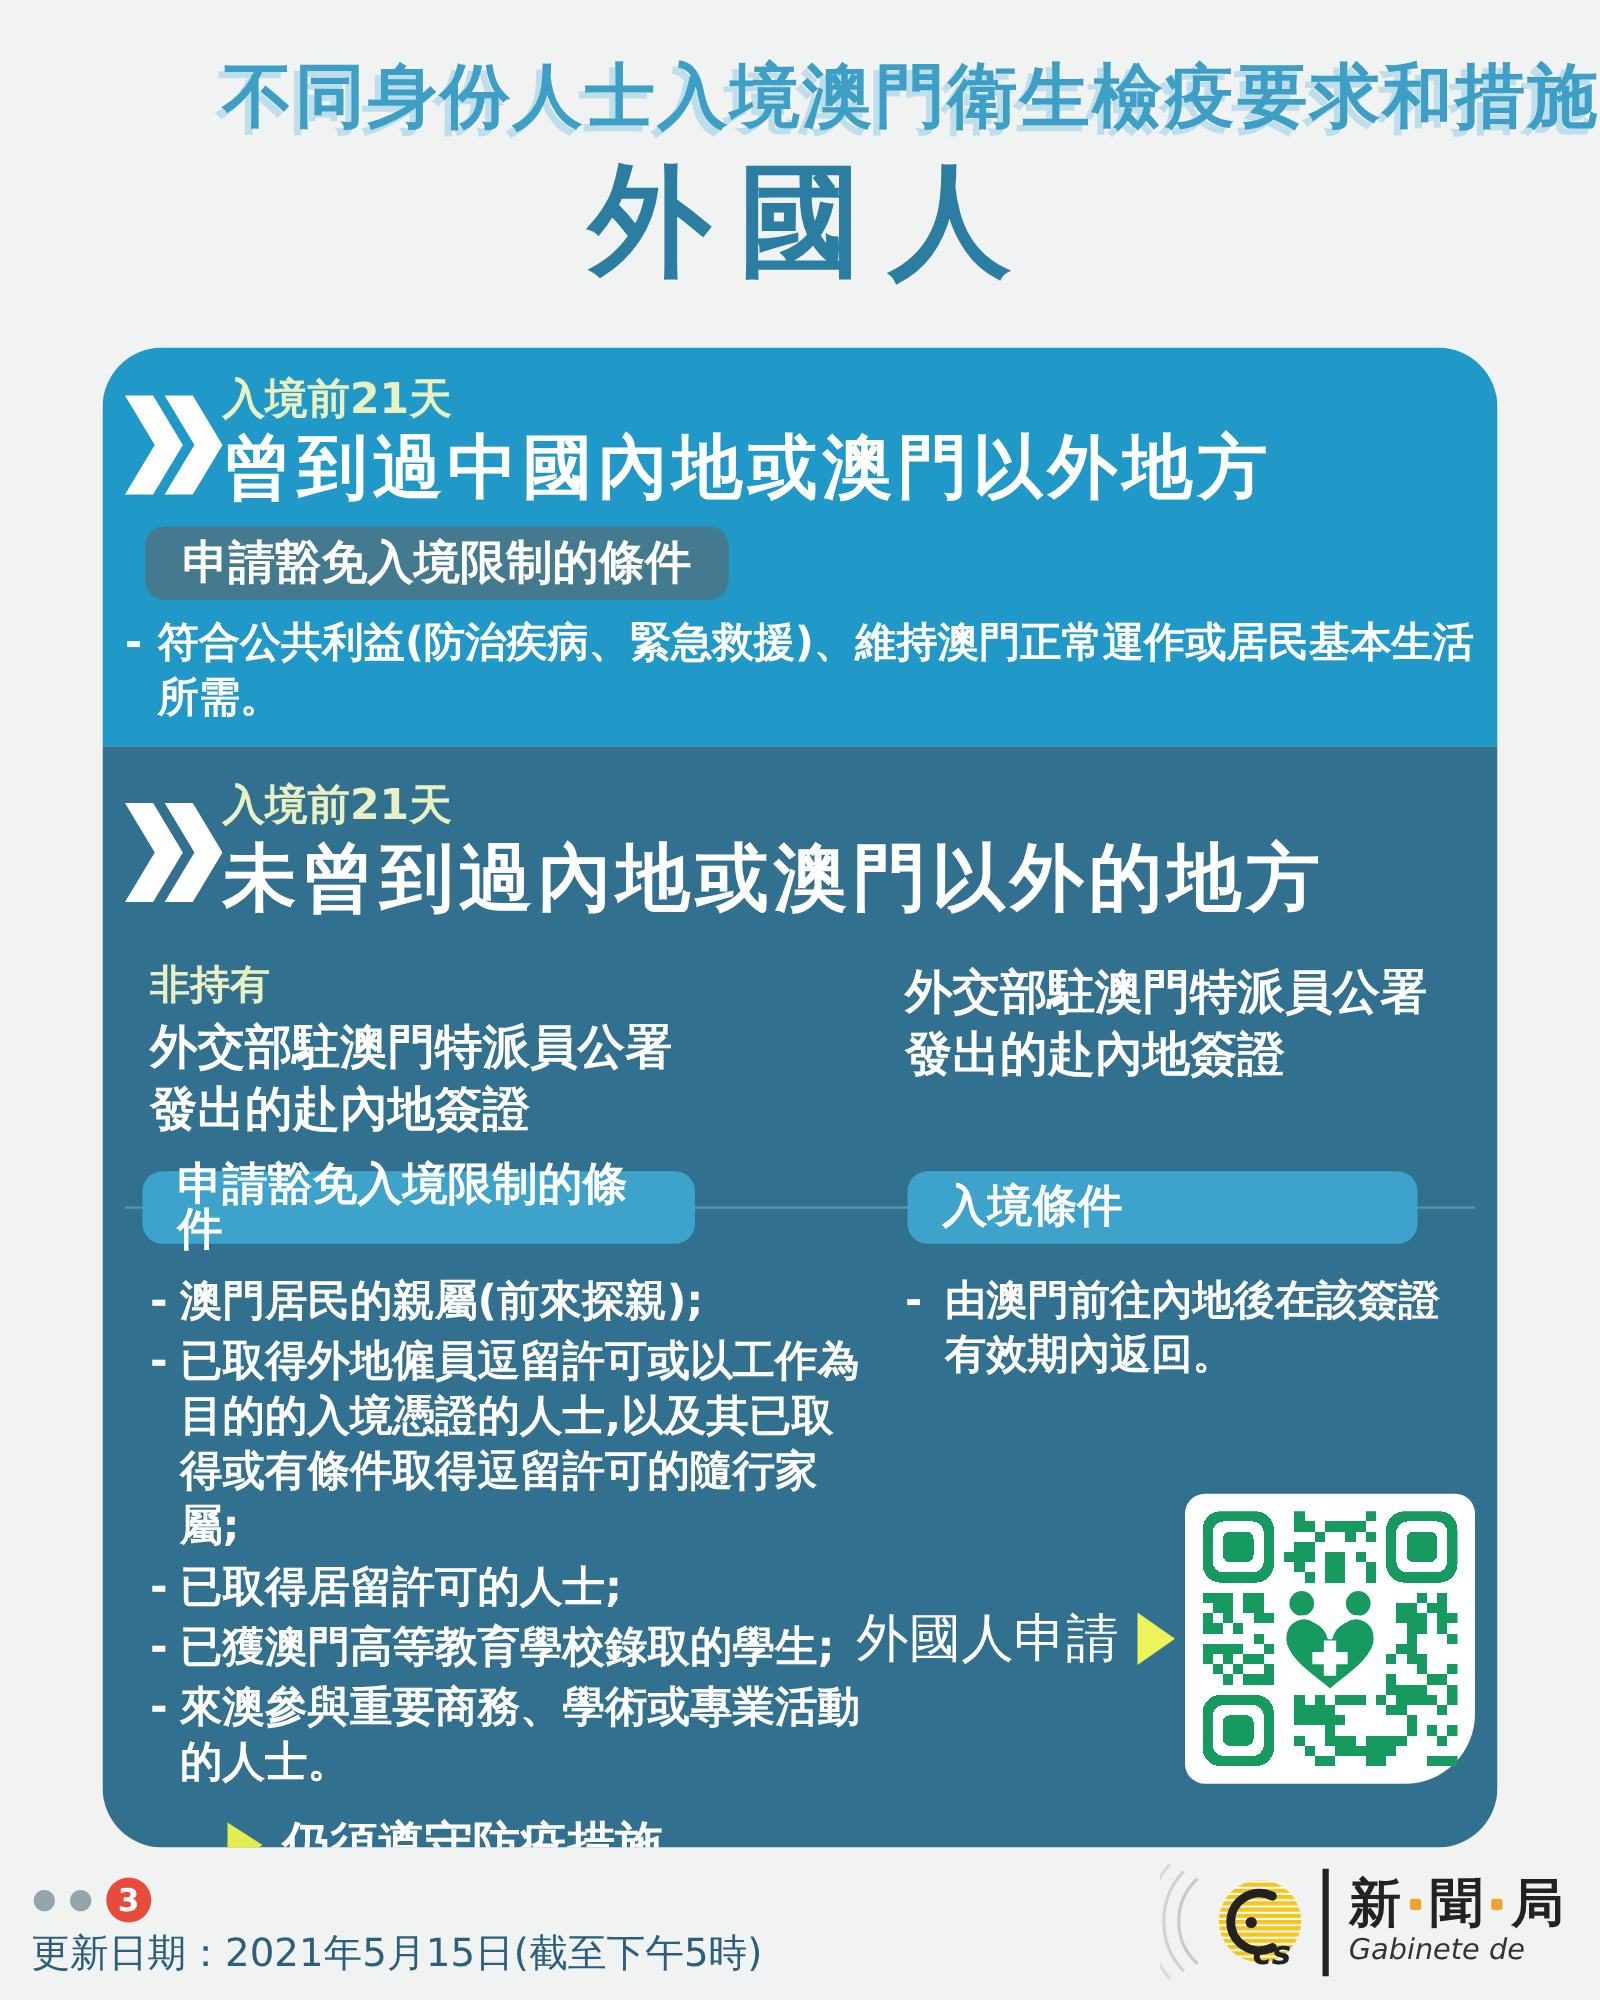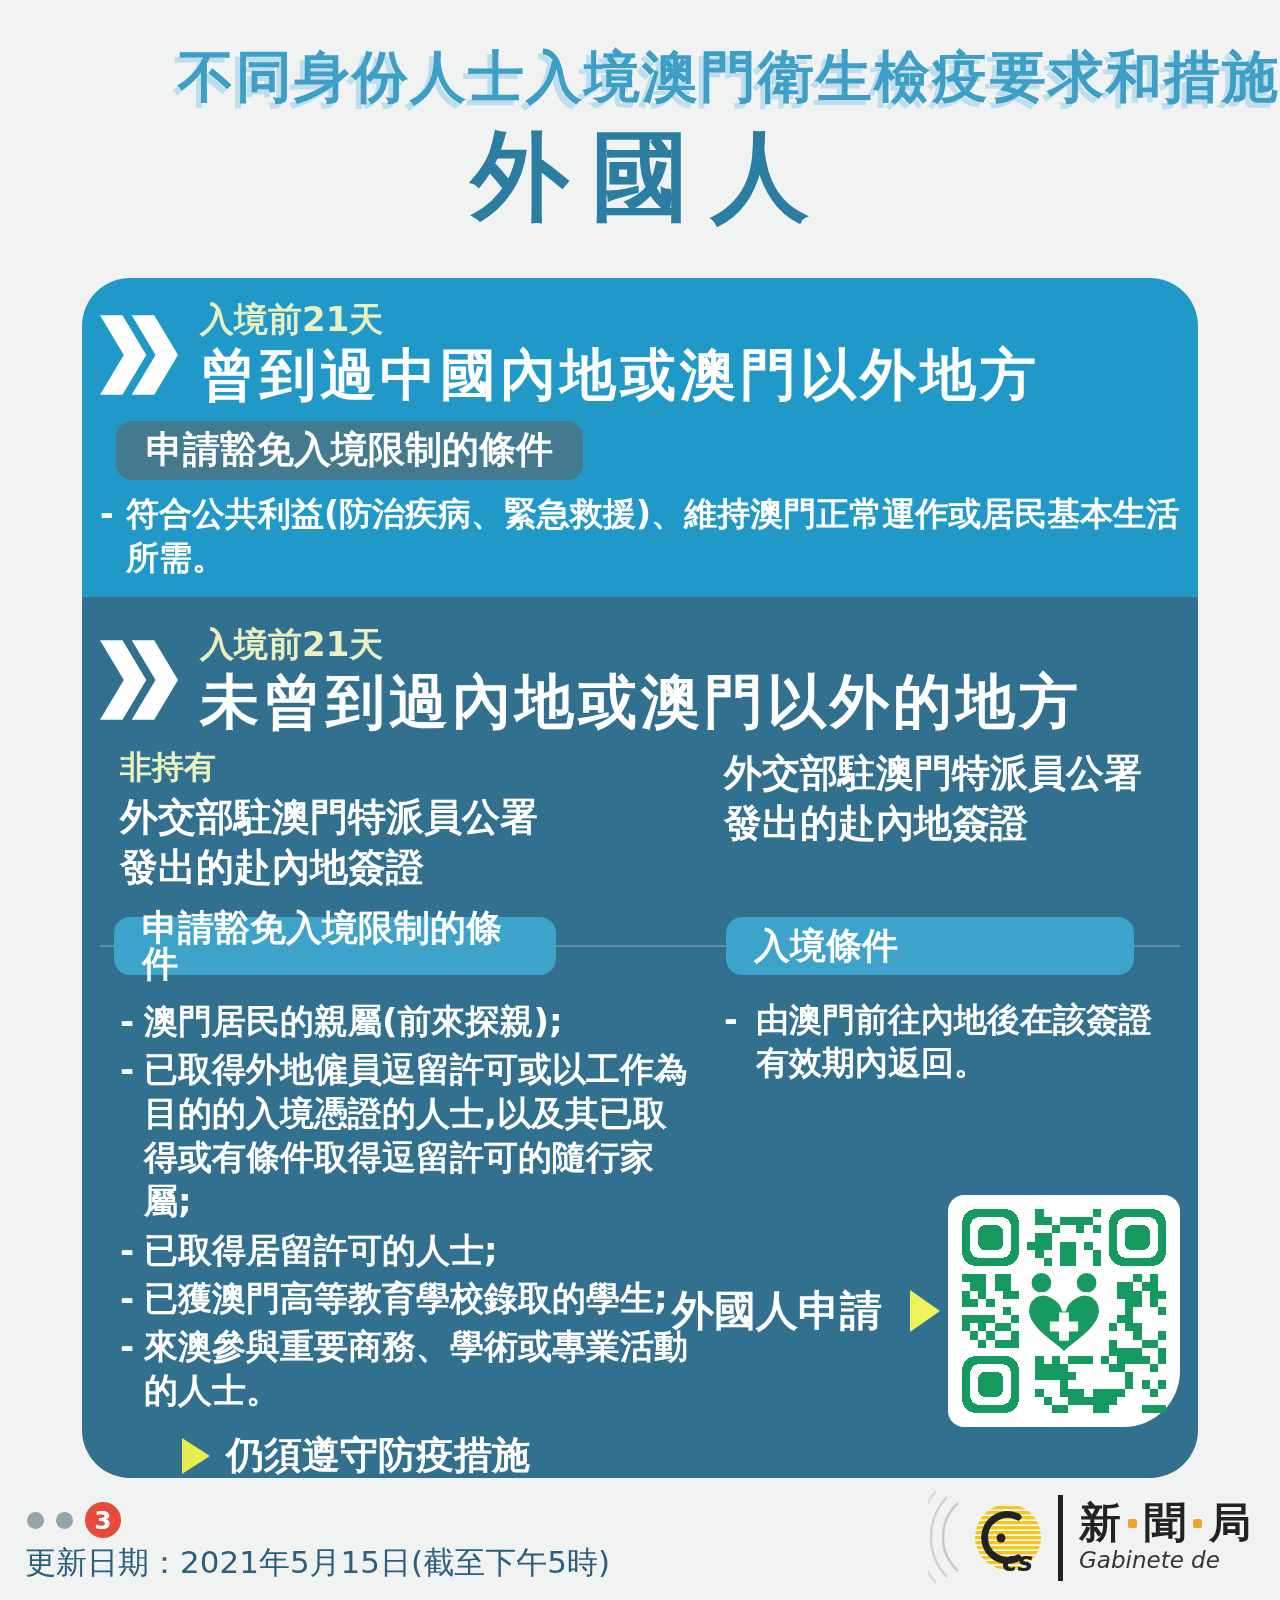--- a/index.html
+++ b/index.html
@@ -18,34 +18,34 @@
     font-size:56px;font-weight:bold;color:var(--title);letter-spacing:2px;
     text-shadow:-5px 5px 0 var(--titleShadow)}
   .sub-title{position:absolute;top:112px;left:0;width:100%;text-align:center;
     font-size:98px;font-weight:bold;color:var(--subtitle);letter-spacing:22px;text-indent:22px}
 
   .card{position:absolute;left:82px;top:278px;width:1116px;height:1200px;
     border-radius:48px;overflow:hidden}
   .sec1{height:319px;background:var(--sec1);padding:22px 18px 0}
   .sec2{position:relative;height:881px;background:var(--sec2);padding:28px 18px 0}
 
-  .sec-header{display:flex;gap:22px;align-items:flex-start}
+  .sec-header{display:flex;align-items:center}
   .chev{width:78px;height:102px;flex:none;margin-top:4px}
   .sec-pre{font-size:34px;font-weight:bold;color:var(--paleYellow);line-height:1.15}
   .sec-title{font-weight:bold;color:#fff;letter-spacing:4px;line-height:1.15;margin-top:4px}
   .sec1 .sec-title{font-size:56px}
   .sec2 .sec-title{font-size:59px}
 
   .badge1{display:inline-block;margin:14px 0 0 16px;background:var(--badgeDark);
     color:#fff;font-size:37px;font-weight:bold;padding:8px 30px;border-radius:16px;line-height:1.15}
 
   .s1-bullet{margin-top:12px;display:flex;font-size:33px;font-weight:bold;color:#fff;line-height:1.33}
   .s1-bullet .b-dash{width:26px;flex:none}
 
-  .cols{display:grid;grid-template-columns:604px 1fr;padding-left:20px;margin-top:12px}
+  .cols{display:grid;grid-template-columns:604px 1fr;padding-left:20px;margin-top:32px}
   .col-pre{font-size:32px;font-weight:bold;color:var(--paleYellow);margin-bottom:6px;line-height:1.2}
   .col-line{font-size:38px;font-weight:bold;color:#fff;line-height:1.32}
 
   .pill-row{position:relative;margin-top:24px;height:58px}
   .pill-rule{position:absolute;left:0;right:0;top:28px;height:2px;background:rgba(255,255,255,.22)}
   .pill{position:absolute;top:0;height:58px;background:var(--pill);border-radius:16px;
     color:#fff;font-size:36px;font-weight:bold;display:flex;align-items:center;padding:0 28px;line-height:1}
   .pill-left{left:14px;width:442px}
   .pill-right{left:626px;width:408px}
 
@@ -55,21 +55,21 @@
   .left-list{padding-right:24px}
   .r-bullet .b-dash{width:32px}
   .r-bullet{font-size:33px}
 
   .note-line{display:flex;align-items:center;gap:16px;margin:18px 0 0 62px}
   .tri{width:0;height:0;border-left:28px solid var(--noteTriangle);
     border-top:18px solid transparent;border-bottom:18px solid transparent}
   .note-text{font-size:38px;font-weight:bold;color:#fff}
 
   .qr-block{position:absolute;left:590px;top:598px;width:508px;display:flex;align-items:center}
-  .qr-label{width:238px;text-align:left;color:#fff;font-weight:bold;font-size:42px;line-height:1.25}
+  .qr-label{width:238px;text-align:center;color:#fff;font-weight:normal;font-size:42px;line-height:1.25}
   .qr-arrow{width:0;height:0;border-left:30px solid var(--arrowYellow);
     border-top:21px solid transparent;border-bottom:21px solid transparent;margin:0 8px 0 2px;flex:none}
   .qr-panel{position:relative;width:232px;height:232px;background:#fff;border-radius:16px;
     border-bottom-right-radius:56px;padding:14px;flex:none}
   .qr-panel svg.qr{display:block;width:204px;height:204px}
   .qr-logo{position:absolute;left:50%;top:50%;transform:translate(-50%,-50%);width:96px;height:96px}
 
   .page-dots{position:absolute;left:27px;top:1502px;display:flex;align-items:center;gap:12px}
   .gdot{width:17px;height:17px;border-radius:50%;background:var(--dotGray)}
   .page-num{width:36px;height:36px;border-radius:50%;background:var(--pageRed);color:#fff;

